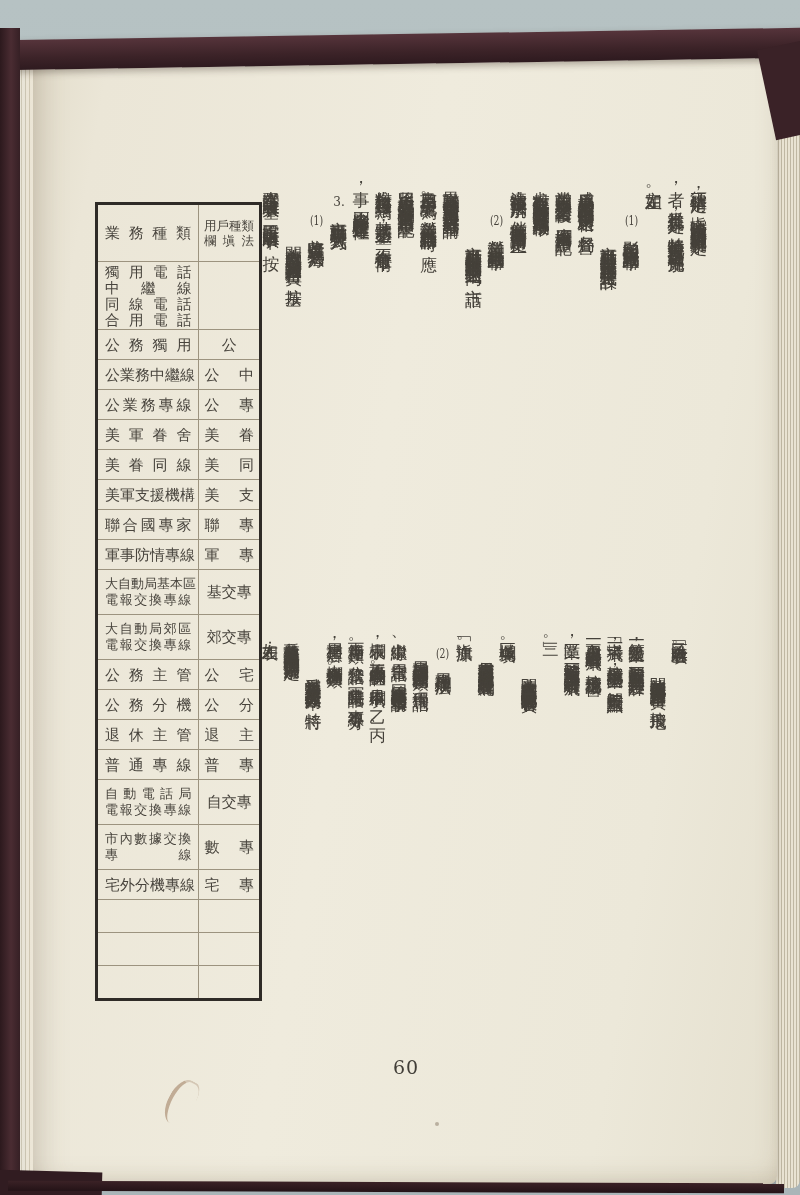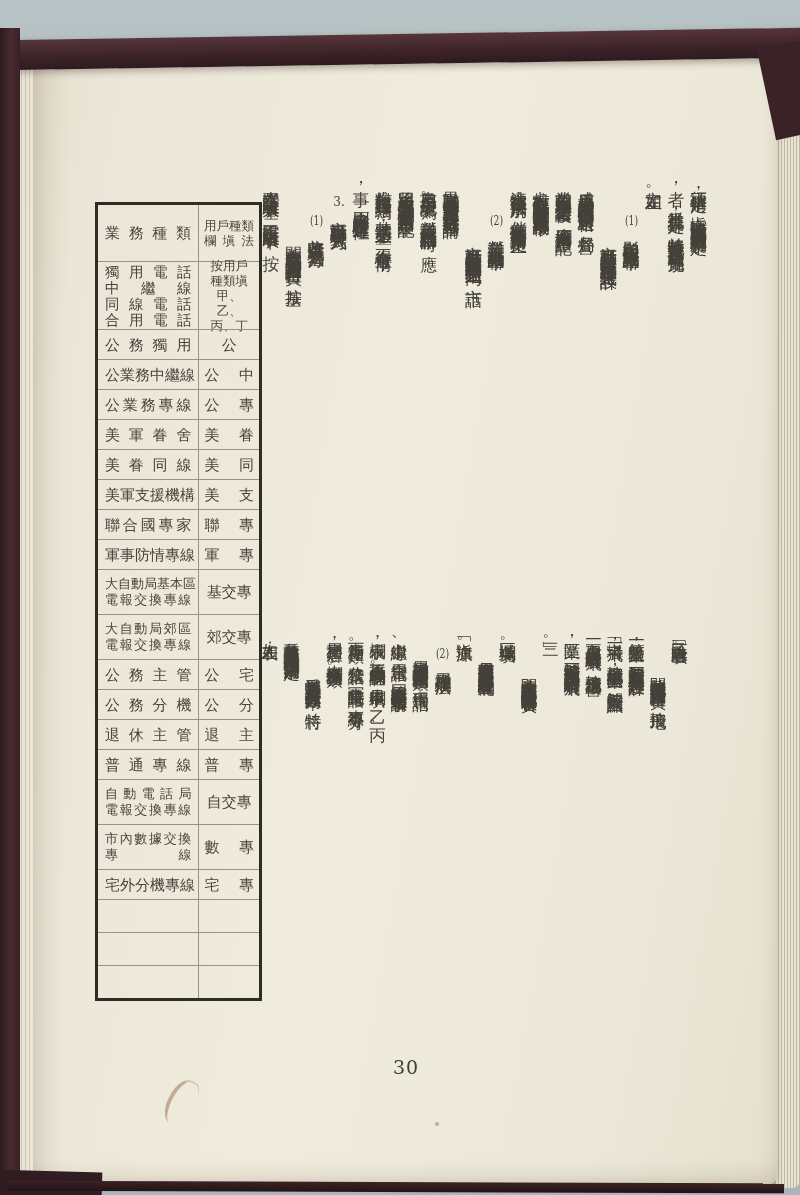--- a/index.html
+++ b/index.html
@@ -163,26 +163,20 @@
               <span>電</span>
               <span>話</span>
             </div>
             <div class="line spread">
               <span>合</span>
               <span>用</span>
               <span>電</span>
               <span>話</span>
             </div>
           </div>
-          <div class="tcell right">
-            <div class="line ctr sm">按用戶</div>
-            <div class="line ctr sm">種類塡</div>
-            <div class="line ctr sm">甲、乙、</div>
-            <div class="line ctr sm">丙、丁</div>
-          </div>
         </div>
         <div class="trow h1">
           <div class="tcell left">
             <div class="line spread">
               <span>公</span>
               <span>務</span>
               <span>獨</span>
               <span>用</span>
             </div>
           </div>
@@ -489,21 +483,21 @@
         </div>
         <div class="trow emp">
           <div class="tcell left"></div>
           <div class="tcell right"></div>
         </div>
         <div class="trow emp">
           <div class="tcell left"></div>
           <div class="tcell right"></div>
         </div>
       </div>
-    <div class="pagenum">30</div>
+    <div class="pagenum">60</div>
     <div class="blemish"></div>
     <div class="speck"></div>
   </div>
   <div class="pages-left"></div>
   <div class="cover-top"></div>
   <div class="cover-corner"></div>
   <div class="cover-left"></div>
   <div class="corner-bl"></div>
   <div class="cover-bottom"></div>
 </div>

